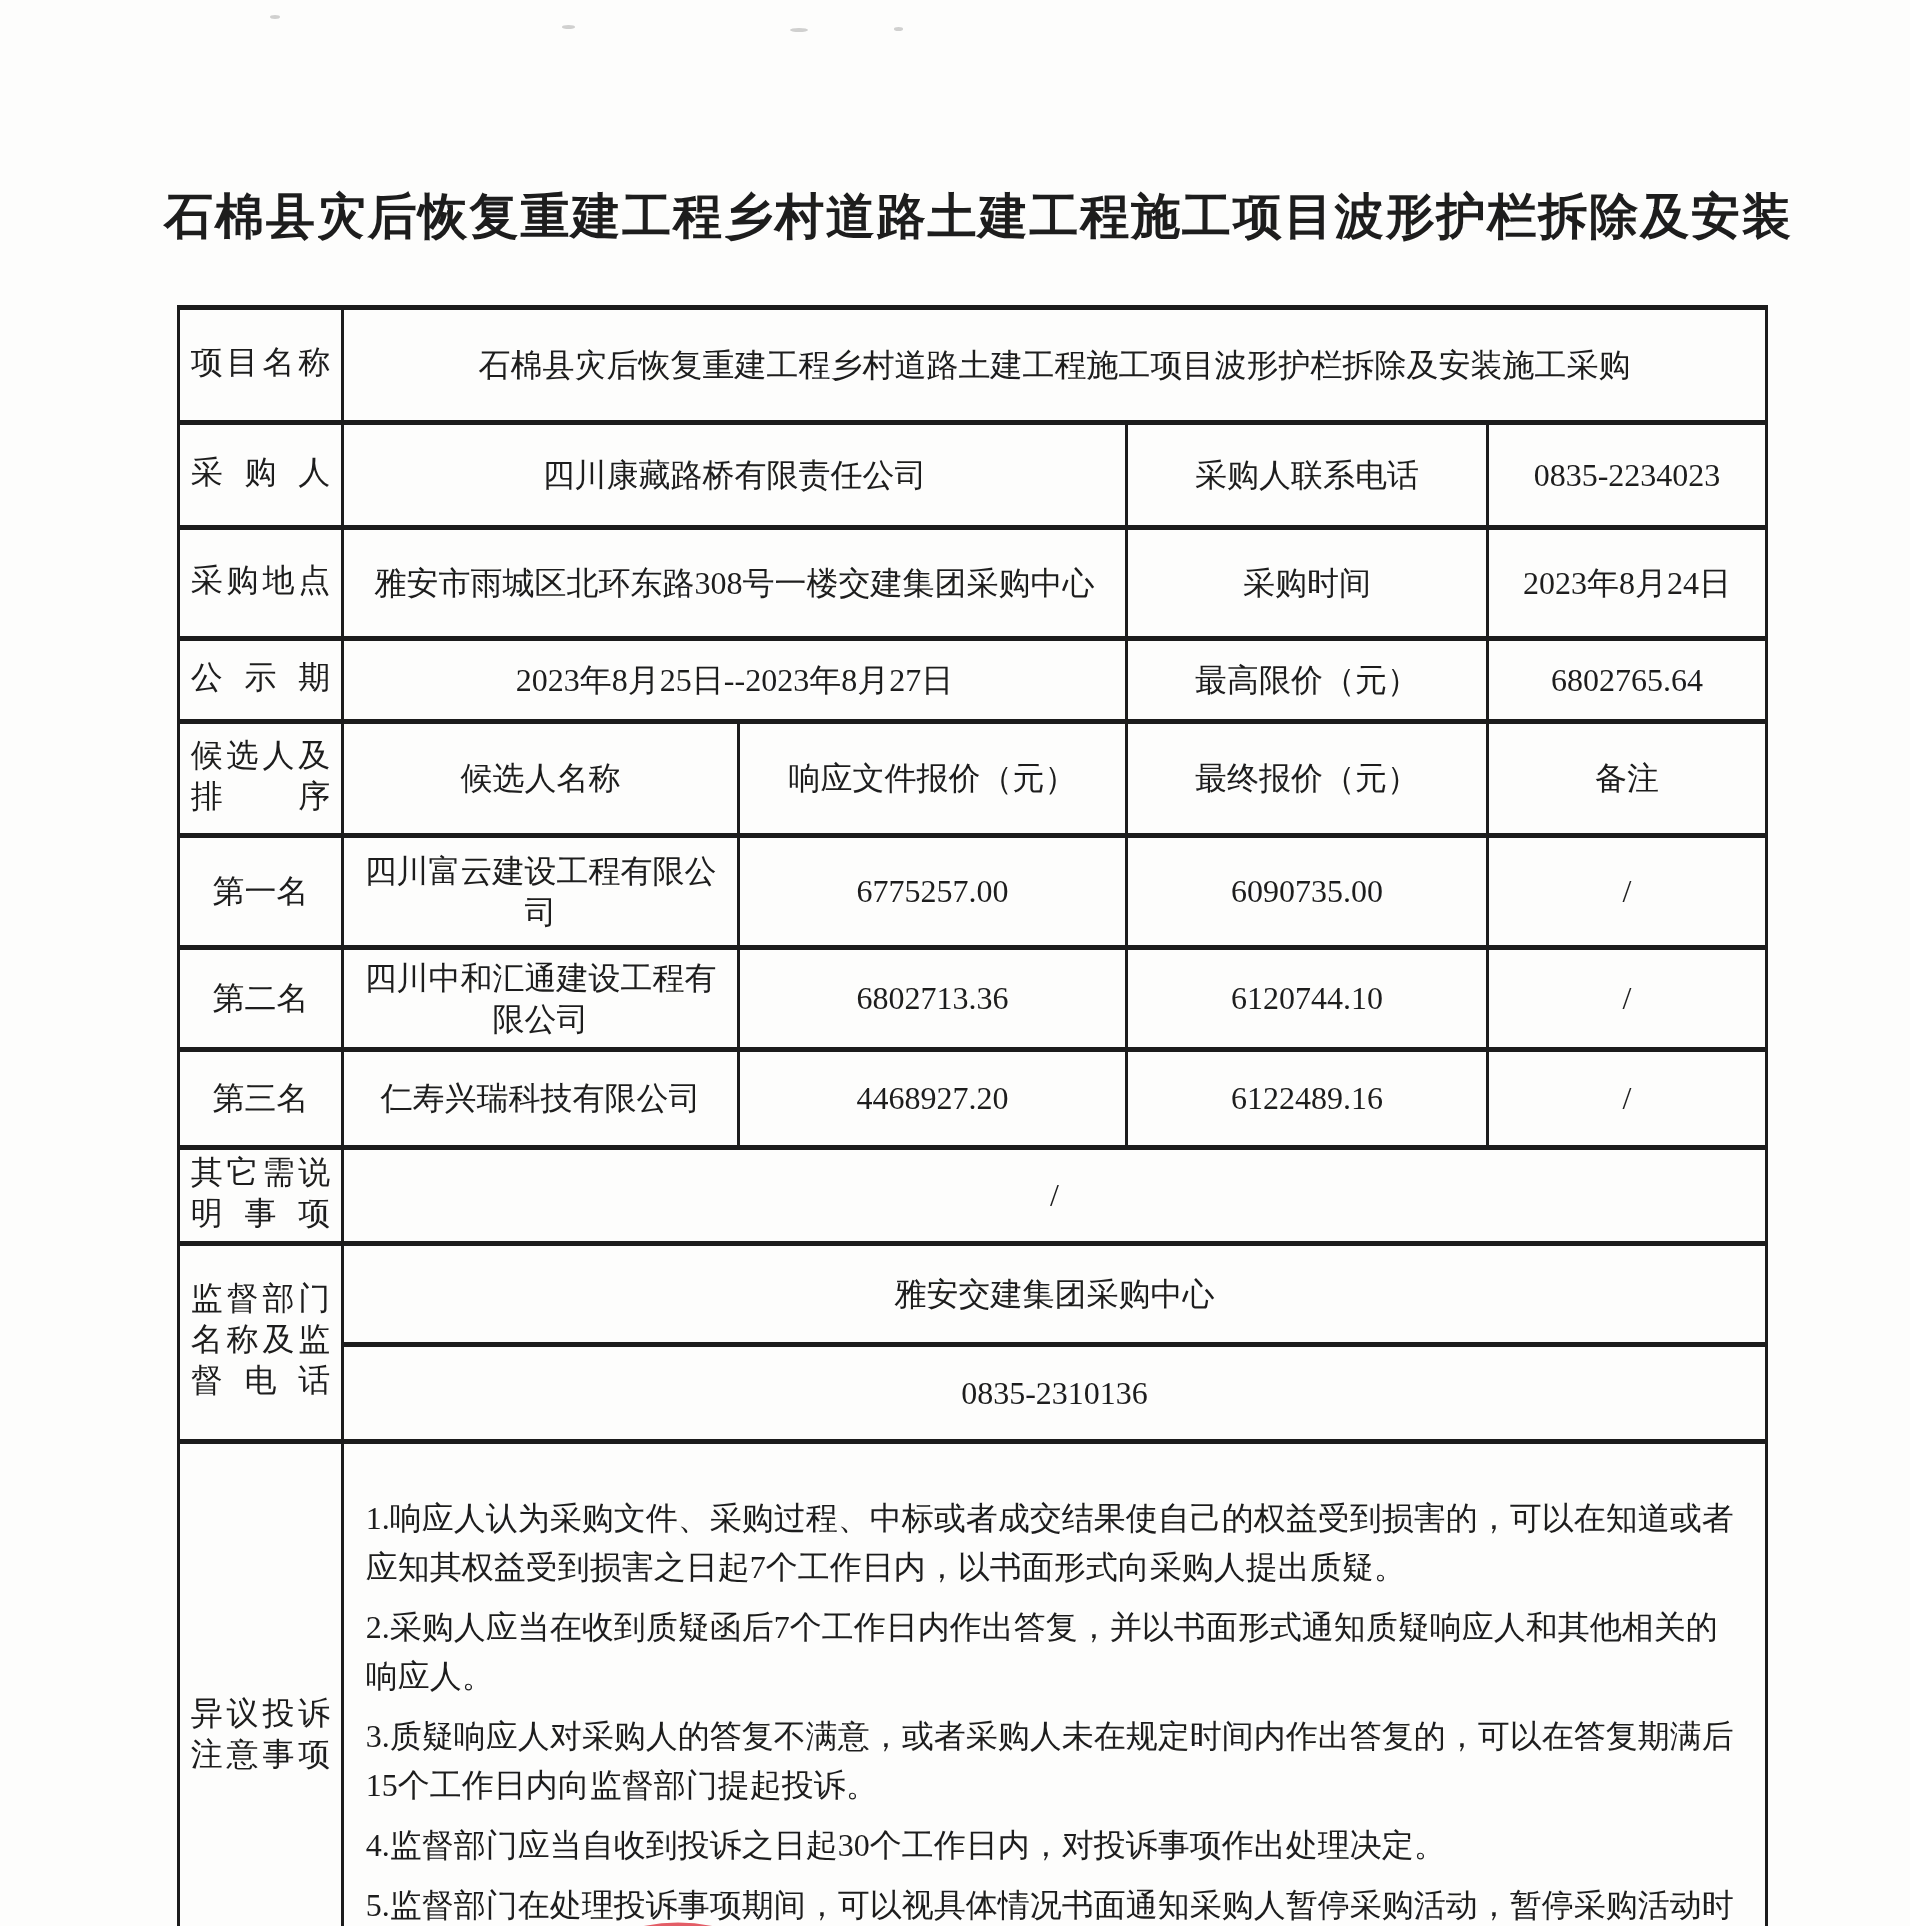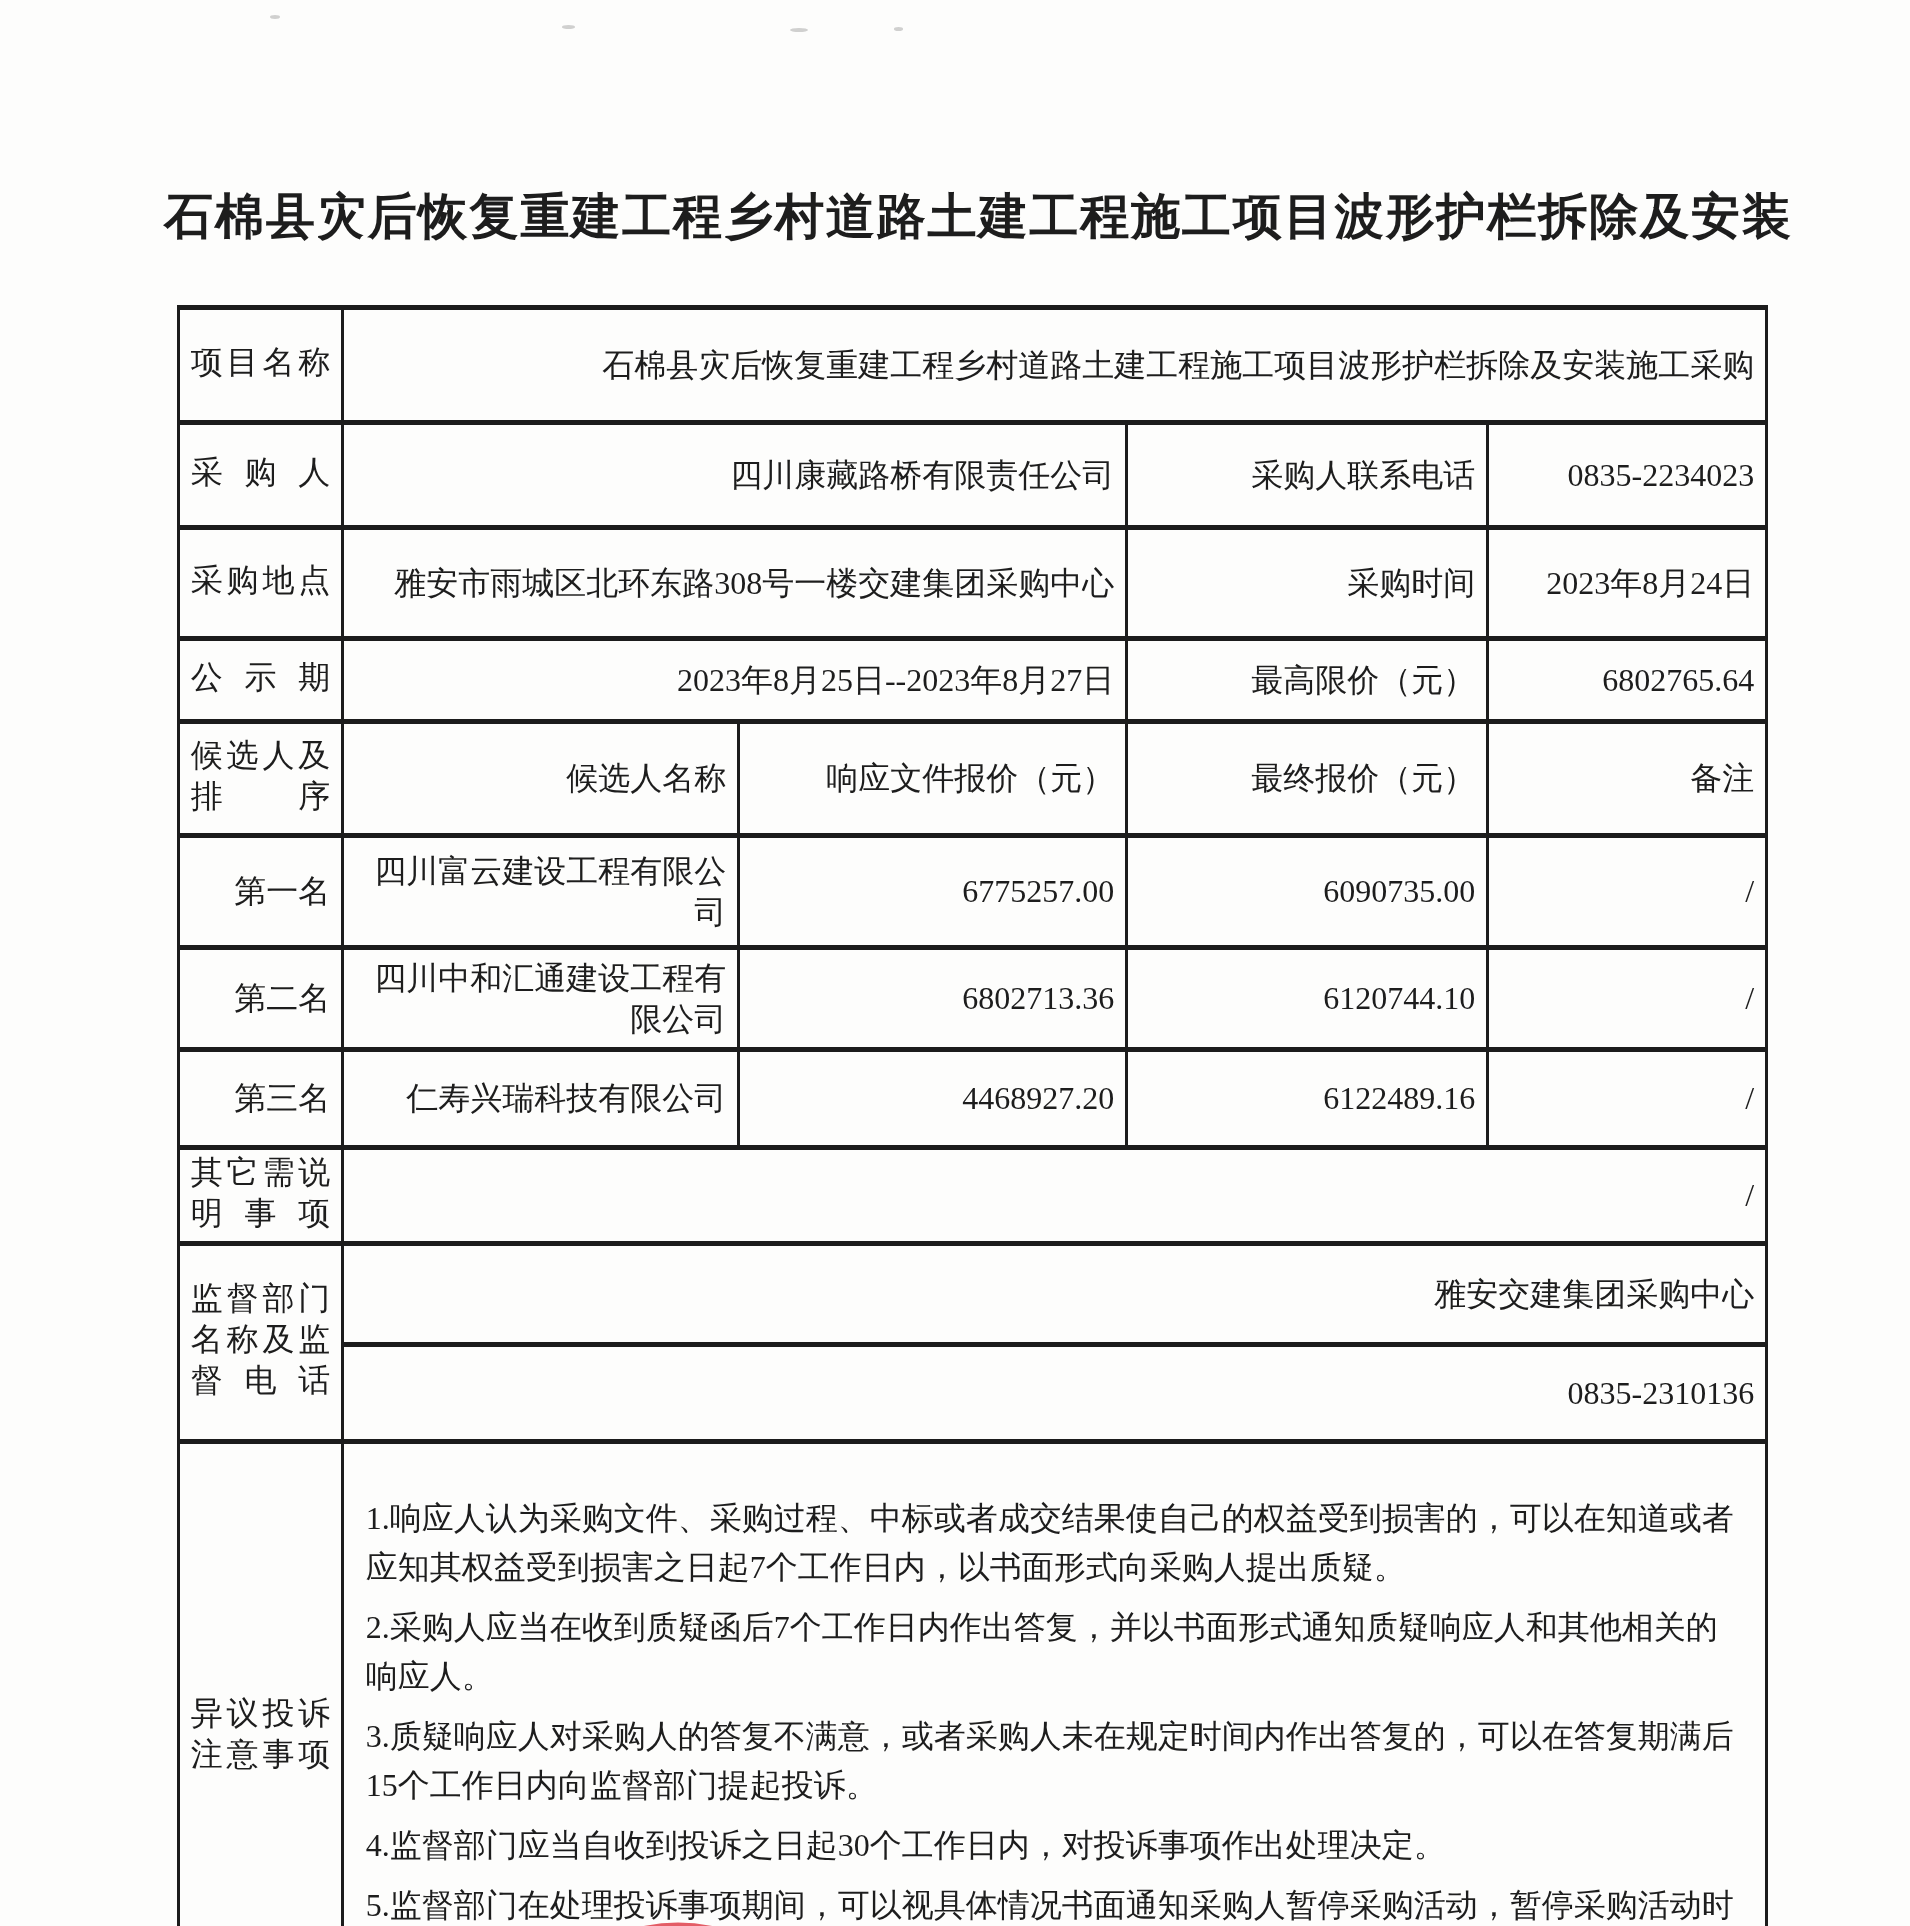--- a/index.html
+++ b/index.html
@@ -41,22 +41,22 @@
     padding:3.9px 10.8px;
     vertical-align:middle;
     overflow:hidden;
   }
   td.lbl{
     text-align:justify;
     text-align-last:justify;
     padding:3.9px 10px;
     font-family:Liberation Mono, monospace;
   }
-  td.ctr{text-align:right;}
-  td.lft{text-align:right;padding-left:14px;}
+  td.ctr{text-align:center;}
+  td.lft{text-align:center;padding-left:14px;}
   td.paras{padding:7.7px 15.4px;}
   td.paras p{
     margin:11px;
     font-size:32px;
     line-height:49px;
     text-align:left;
   }
 
   .stamp{
     position:absolute;

